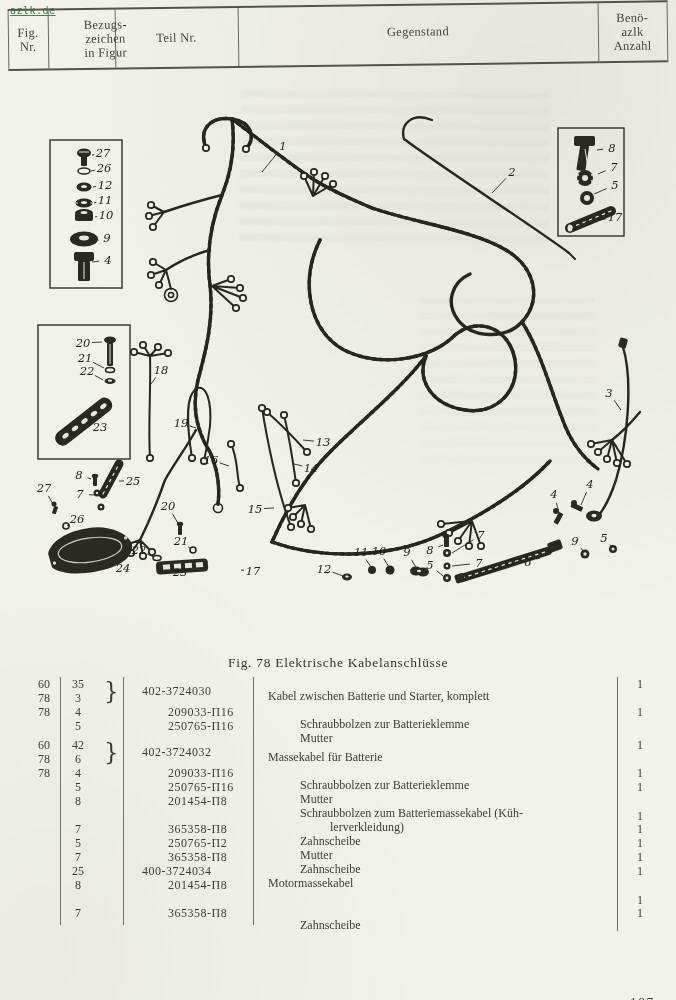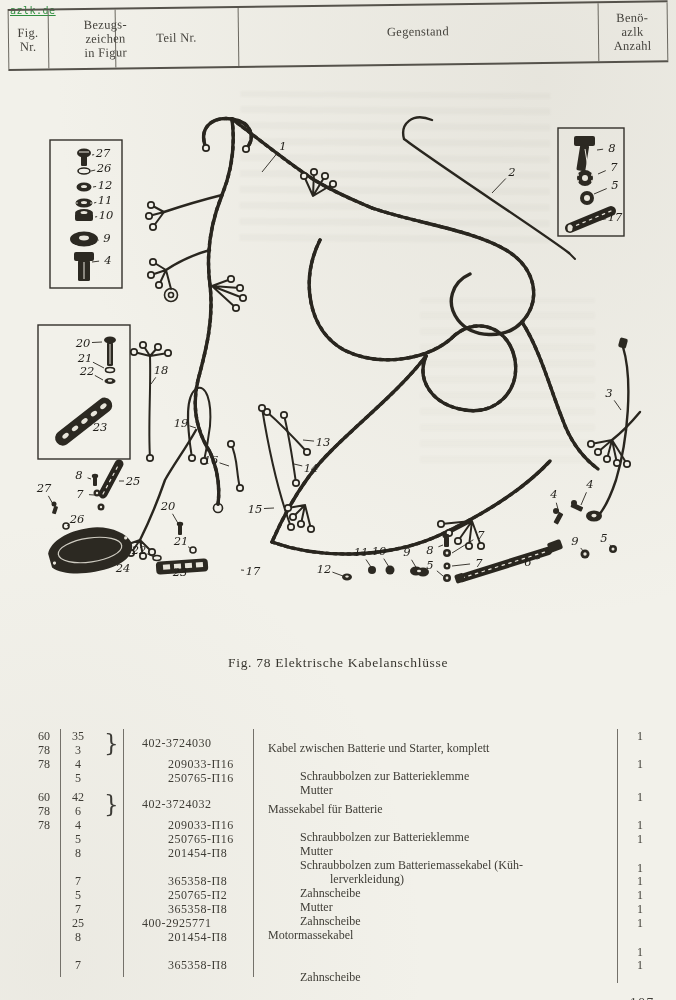--- a/index.html
+++ b/index.html
@@ -40,21 +40,21 @@
   .pale{fill:#e8e5db;}
   .ring{fill:none;stroke:#29261f;stroke-width:1.6;}
   .box{fill:none;stroke:#33302a;stroke-width:1.4;}
   #fig-leaders line{stroke:#29261f;stroke-width:.9;}
   #fig-labels text{font-family:"DejaVu Serif",serif;font-style:italic;font-size:11.5px;
         fill:#211f1a;text-anchor:middle;}
 
   .caption{position:absolute;left:228px;top:608px;font-size:13.5px;letter-spacing:.7px;color:#38362f;margin-top:47px;}
 
   
-  #ptable{position:absolute;left:28px;top:729px;width:640px;font-size:12px;color:#3f3d36;text-decoration:underline;}
+  #ptable{position:absolute;left:28px;top:677px;width:640px;font-size:12px;color:#3f3d36;text-decoration:underline;}
   .vrule{position:absolute;width:1px;background:#74716a;top:0;}
   .prow{position:relative;height:14px;}
   .prow.h2{height:28px;}
   .prow.gap{margin-top:5px;}
   .cf{position:absolute;left:2px;width:28px;text-align:center;white-space:pre-line;line-height:14px;}
   .cr{position:absolute;left:28px;width:44px;text-align:center;white-space:pre-line;line-height:14px;}
   .cb{position:absolute;left:76px;top:1px;font-size:23px;line-height:26px;
       font-family:"DejaVu Serif",serif;color:#3b3a35;transform:scaleY(1.05);}
   .cp{position:absolute;left:114px;letter-spacing:.5px;line-height:14px;top:0;}
   .prow.sub .cp{left:140px;}
@@ -579,21 +579,21 @@
         <div class="prow sub">
           <span class="cr">7</span>
           <span class="cp">365358-П8</span>
           <span class="cd">
             <span>Zahnscheibe</span>
           </span>
           <span class="cq">1</span>
         </div>
         <div class="prow">
           <span class="cr">25</span>
-          <span class="cp">400-2925771</span>
+          <span class="cp">400-3724034</span>
           <span class="cd">
             <span>Motormassekabel</span>
           </span>
           <span class="cq">1</span>
         </div>
         <div class="prow h2 twol sub">
           <span class="cr">8</span>
           <span class="cp">201454-П8</span>
           <span class="cq">1</span>
         </div>

